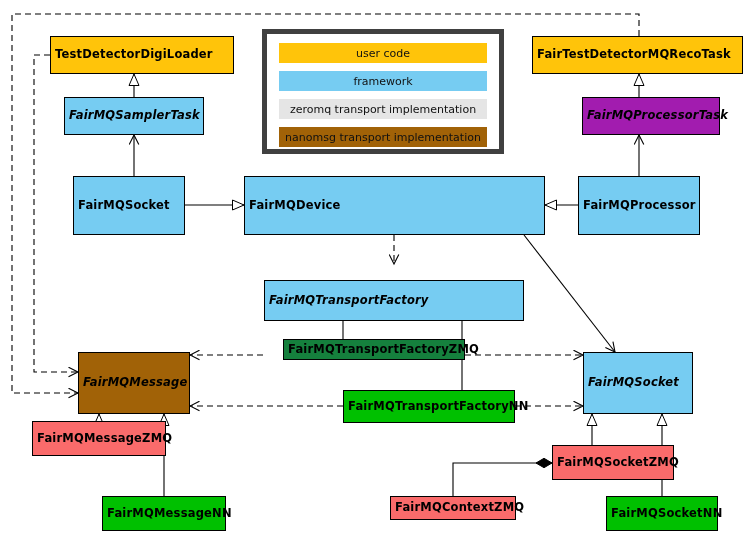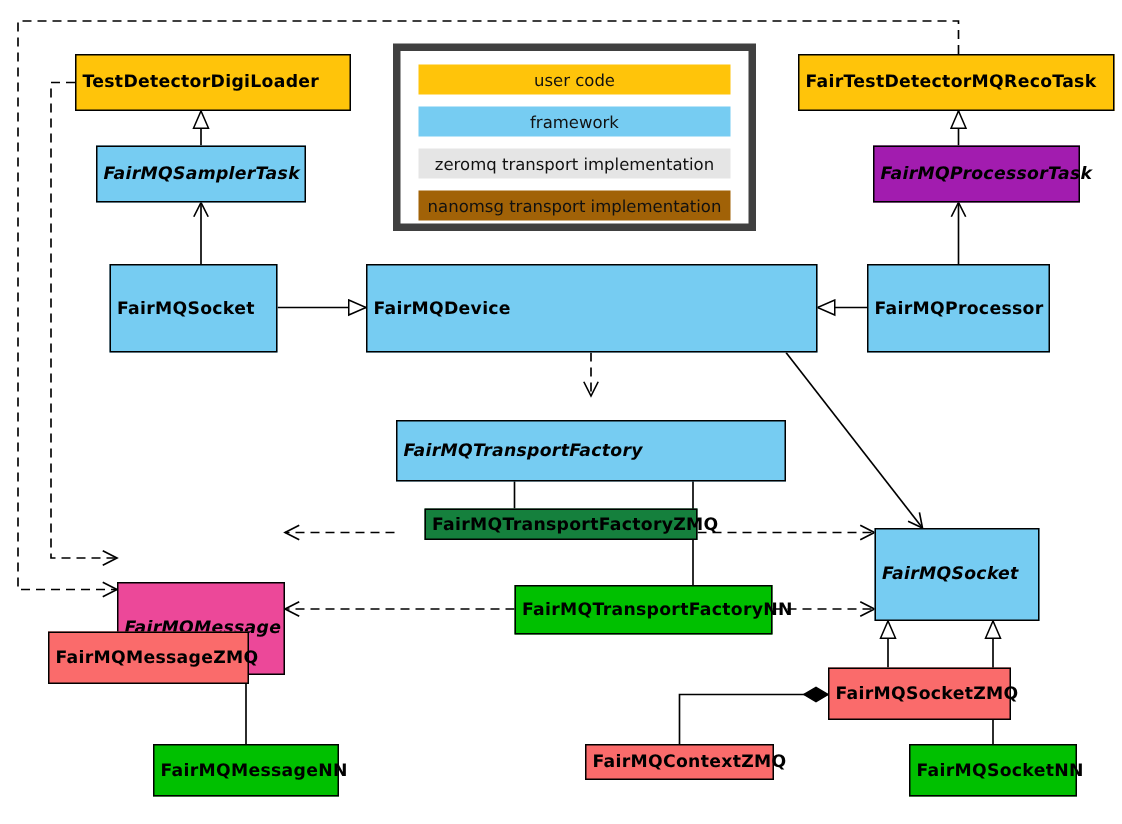--- a/index.html
+++ b/index.html
@@ -119,21 +119,21 @@
       </div>
       <div class="node abstract" style="left: 264px; top: 264px; width: 260px; height: 41px; background: rgb(118, 204, 242); margin-top: 16px;">
         <span>FairMQTransportFactory</span>
       </div>
       <div class="node" style="left: 263px; top: 339px; width: 182px; height: 21px; background: #15803d; margin-left: 20px;">
         <span>FairMQTransportFactoryZMQ</span>
       </div>
       <div class="node" style="left: 343px; top: 390px; width: 172px; height: 33px; background: rgb(0, 192, 0);">
         <span>FairMQTransportFactoryNN</span>
       </div>
-      <div class="node abstract" style="left: 78px; top: 352px; width: 112px; height: 62px; background: #ec4899; margin-top: 36px;">
+      <div class="node abstract" style="left: 78px; top: 352px; width: 112px; height: 62px; background: #a16207;">
         <span>FairMQMessage</span>
       </div>
       <div class="node" style="left: 32px; top: 421px; width: 134px; height: 35px; background: rgb(250, 107, 107);">
         <span>FairMQMessageZMQ</span>
       </div>
       <div class="node" style="left: 102px; top: 496px; width: 124px; height: 35px; background: rgb(0, 192, 0);">
         <span>FairMQMessageNN</span>
       </div>
       <div class="node abstract" style="left: 583px; top: 352px; width: 110px; height: 62px; background: rgb(118, 204, 242);">
         <span>FairMQSocket</span>

